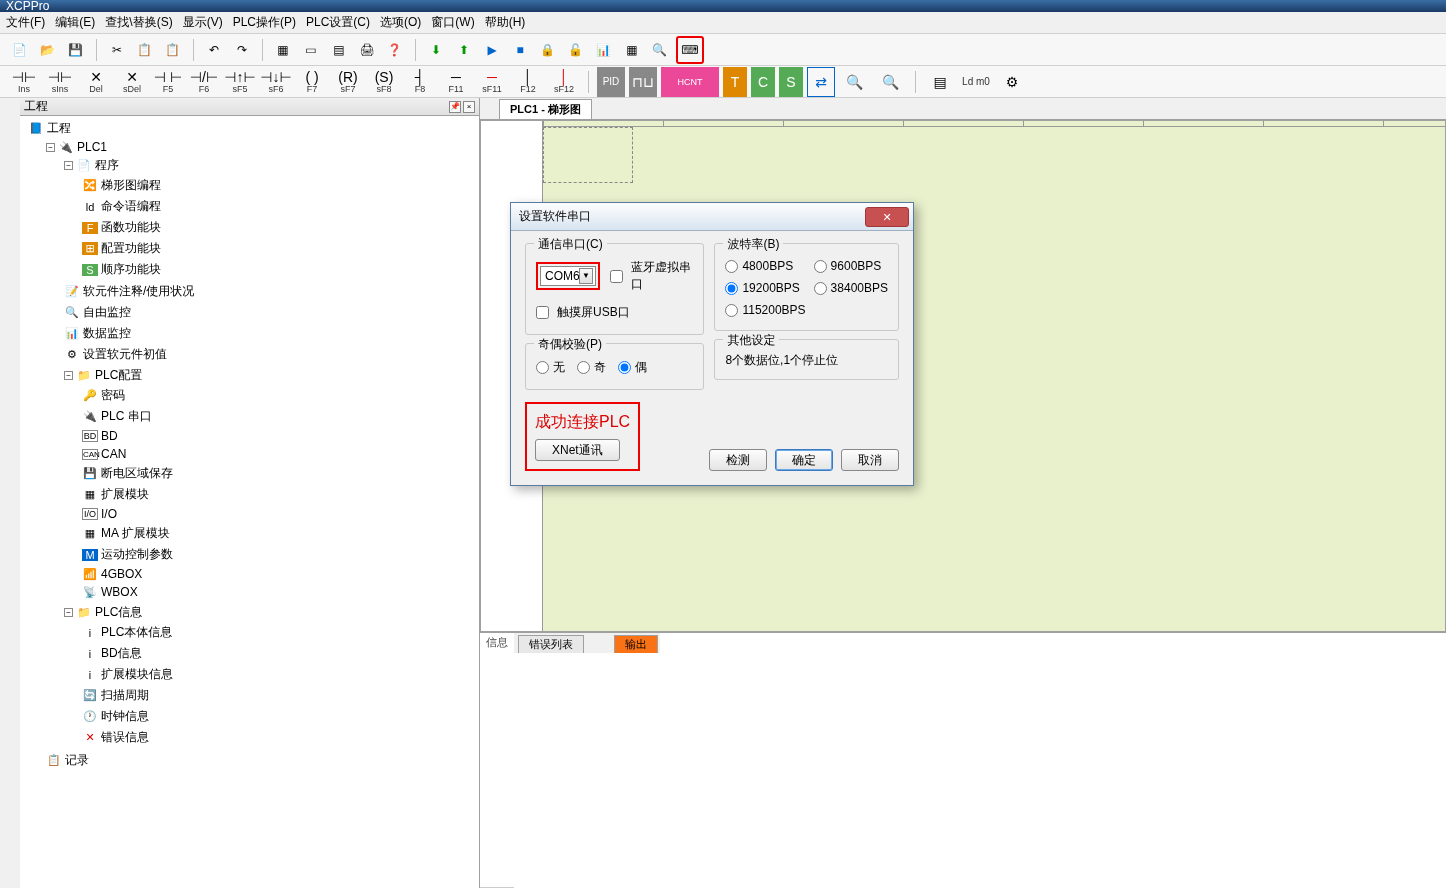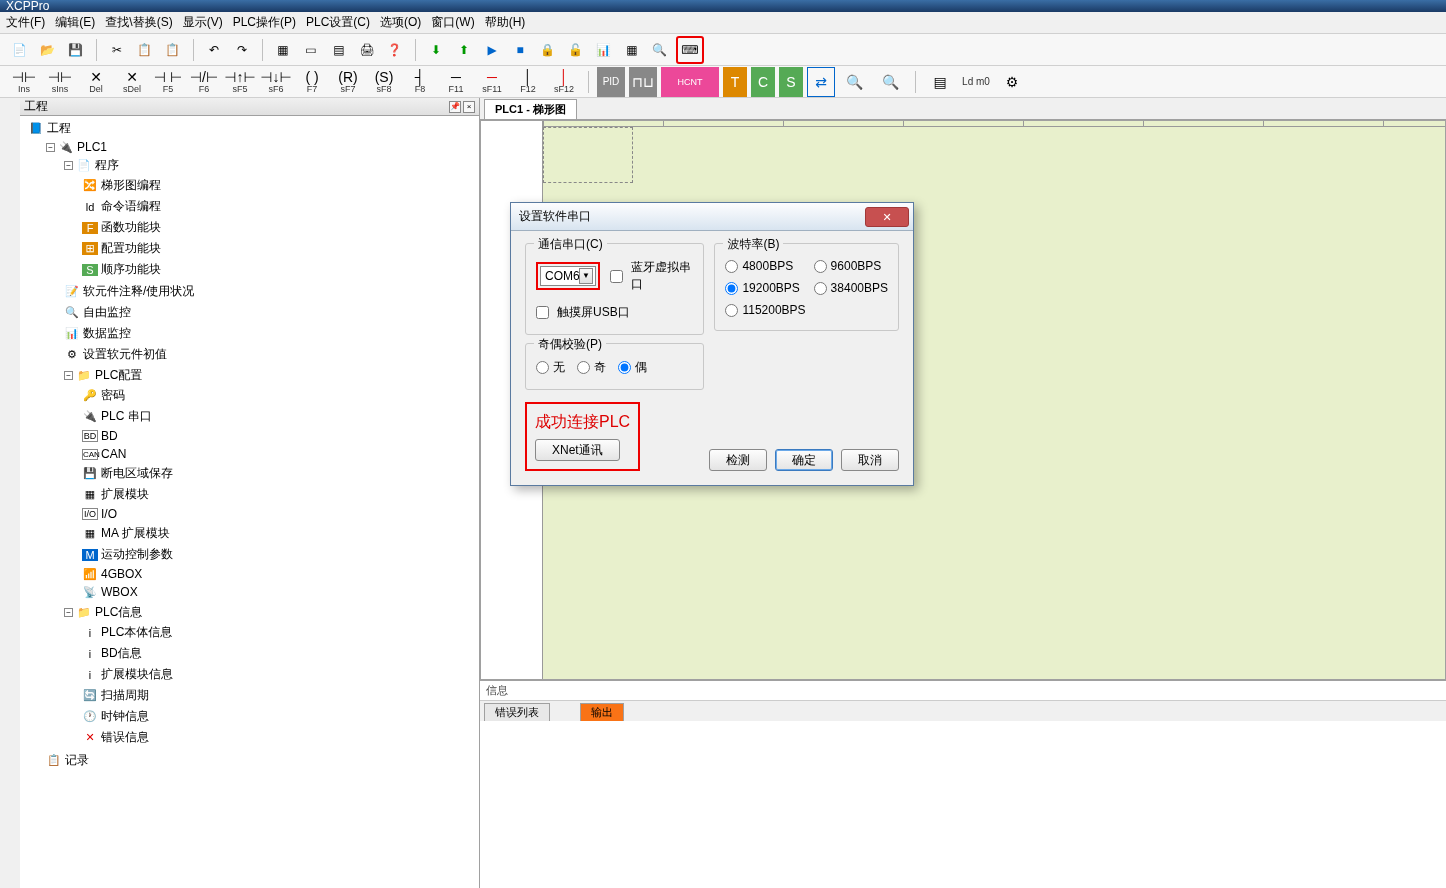--- a/index.html
+++ b/index.html
@@ -22,27 +22,27 @@
 .panel-hdr .pb { width: 12px; height: 12px; border: 1px solid #888; font-size: 8px; text-align: center; line-height: 10px; cursor: pointer; background: #f8f8f8; }
 .tree { flex: 1; overflow: auto; padding: 2px; }
 .tree ul { list-style: none; }
 .tree li { padding: 1px 0 1px 4px; white-space: nowrap; }
 .tree li > .row { display: flex; align-items: center; gap: 3px; cursor: default; padding: 1px 2px; }
 .tree .exp { width: 9px; height: 9px; border: 1px solid #888; font-size: 8px; text-align: center; line-height: 8px; background: #fff; cursor: pointer; }
 .tree .ic { width: 16px; text-align: center; font-size: 11px; }
 .tree ul ul { margin-left: 14px; }
 .right { flex: 1; display: flex; flex-direction: column; background: #f0f0f0; }
 .tabbar { height: 22px; display: flex; align-items: end; padding-left: 4px; border-bottom: 1px solid #a0a0a0; }
-.tab { height: 20px; padding: 0 10px; background: #fff; border: 1px solid #a0a0a0; border-bottom: none; display: flex; align-items: center; font-size: 11px; font-weight: bold; cursor: pointer; }
+.tab { height: 20px; padding: 0 10px; background: #fff; border: 1px solid #a0a0a0; border-bottom: none; display: flex; align-items: center; font-size: 11px; font-weight: bold; cursor: pointer; margin-left: 15px; }
 .canvas { flex: 1; background: #e8f0cc; position: relative; border: 1px solid #a0a0a0; }
 .canvas-grid { position: absolute; top: 0; left: 62px; right: 0; height: 6px; border-bottom: 1px solid #999; }
 .canvas-grid .tick { position: absolute; top: 0; width: 1px; height: 6px; background: #999; }
 .cursor-box { position: absolute; top: 6px; left: 62px; width: 90px; height: 56px; border: 1px dashed #888; }
 .canvas-left { position: absolute; top: 0; left: 0; width: 62px; height: 100%; background: #fff; border-right: 1px solid #999; }
-.msg-area { height: 208px; border-top: 1px solid #a0a0a0; background: #fff; display: flex; flex-direction: column; }
+.msg-area { height: 256px; border-top: 1px solid #a0a0a0; background: #fff; display: flex; flex-direction: row; }
 .msg-hdr { height: 20px; background: #f0f0f0; display: flex; align-items: end; padding-left: 4px; gap: 28px; }
 .msgtab { height: 18px; padding: 0 10px; border: 1px solid #a0a0a0; border-bottom: none; background: #e8e8e8; font-size: 11px; display: flex; align-items: center; cursor: pointer; margin-right: 2px; }
 .msgtab.active { background: #f97316; }
 .msg-body { flex: 1; background: #fff; }
 .msg-title { padding: 2px 6px; font-size: 11px; color: #444; border-bottom: 1px solid #ccc; }
 
 .dialog { position: absolute; top: 202px; left: 510px; width: 404px; background: #f0f0f0; border: 1px solid #5a7aa0; box-shadow: 4px 4px 10px rgba(0,0,0,.3); }
 .dlg-title { height: 28px; background: linear-gradient(#fdfdfe,#d8e4f0); display: flex; align-items: center; justify-content: space-between; padding: 0 0 0 8px; font-size: 12px; border-bottom: 1px solid #a0b0c0; }
 .dlg-close { width: 44px; height: 20px; background: #c75050; border: 1px solid #a03838; color: #fff; font-size: 11px; text-align: center; line-height: 18px; margin-right: 4px; cursor: pointer; border-radius: 3px; }
 .dlg-body { padding: 12px 14px 14px; }
@@ -534,20 +534,24 @@
             <label class="rb">
                 <input type="radio" name="b" style="">
                 <span>38400BPS</span>
               </label>
             <label class="rb">
                 <input type="radio" name="b" style="">
                 <span>115200BPS</span>
               </label>
           </div>
         </div>
+        <div class="grp">
+          <div class="grp-title">其他设定</div>
+          <div>8个数据位,1个停止位</div>
+        </div>
       </div>
     </div>
     <div style="display:flex;align-items:flex-end;justify-content:space-between">
       <div class="red-group">
         <div class="status-red">成功连接PLC</div>
         <button class="btn">XNet通讯</button>
       </div>
       <div class="dlg-foot">
         <button class="btn">检测</button>
         <button class="btn primary">确定</button>

